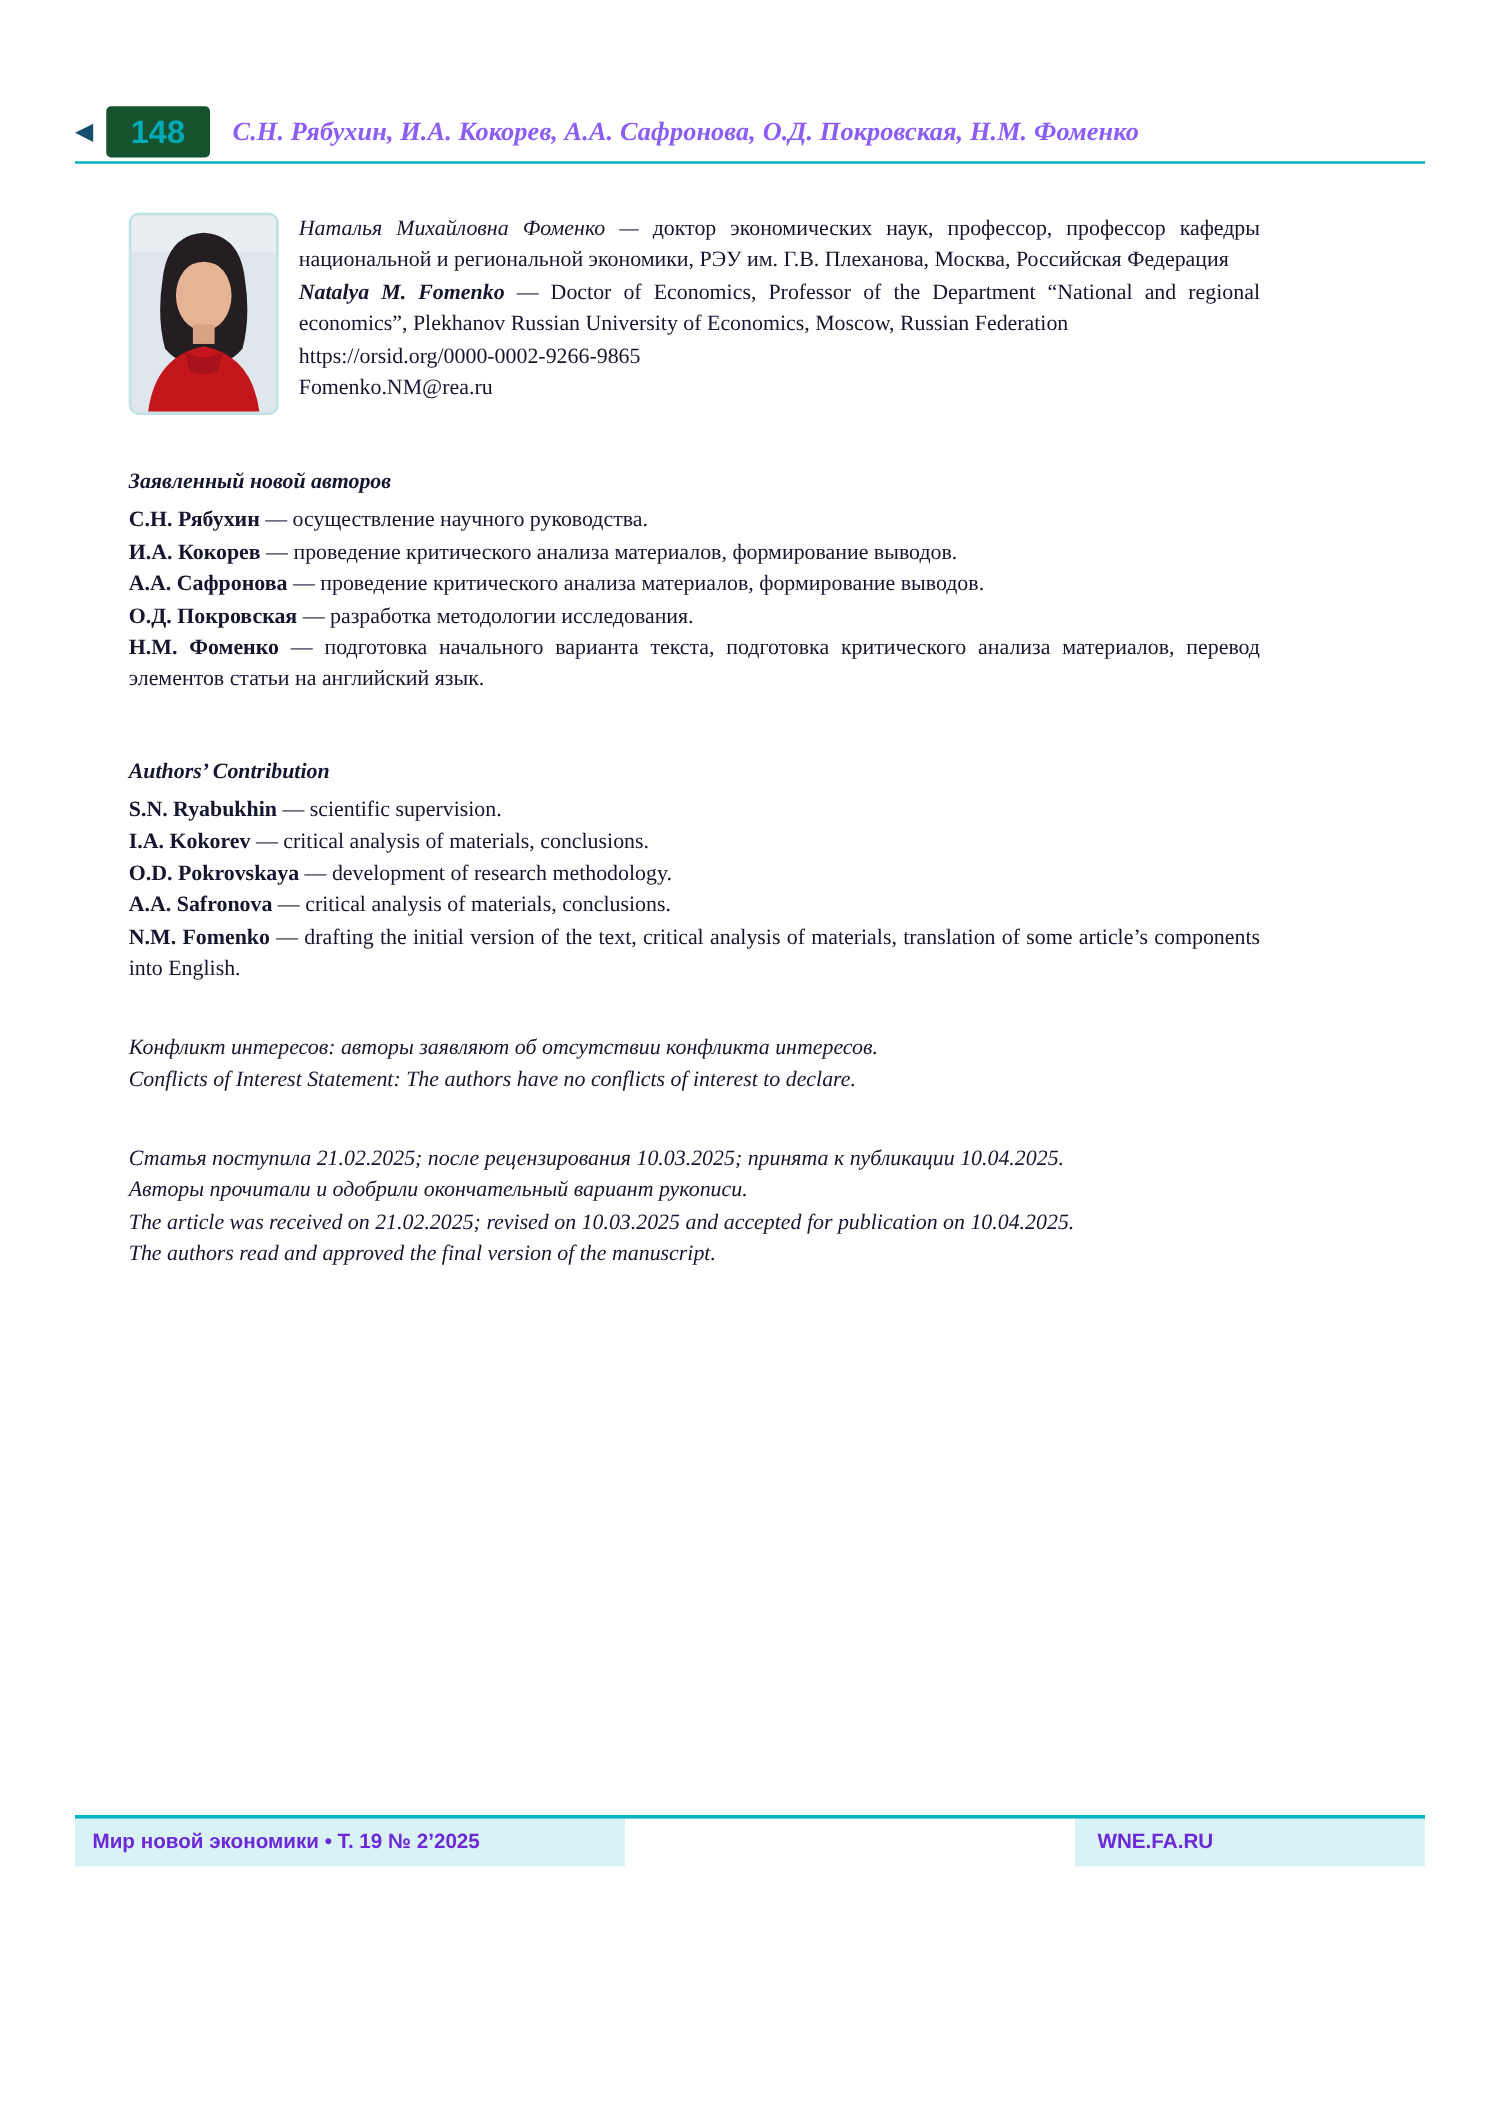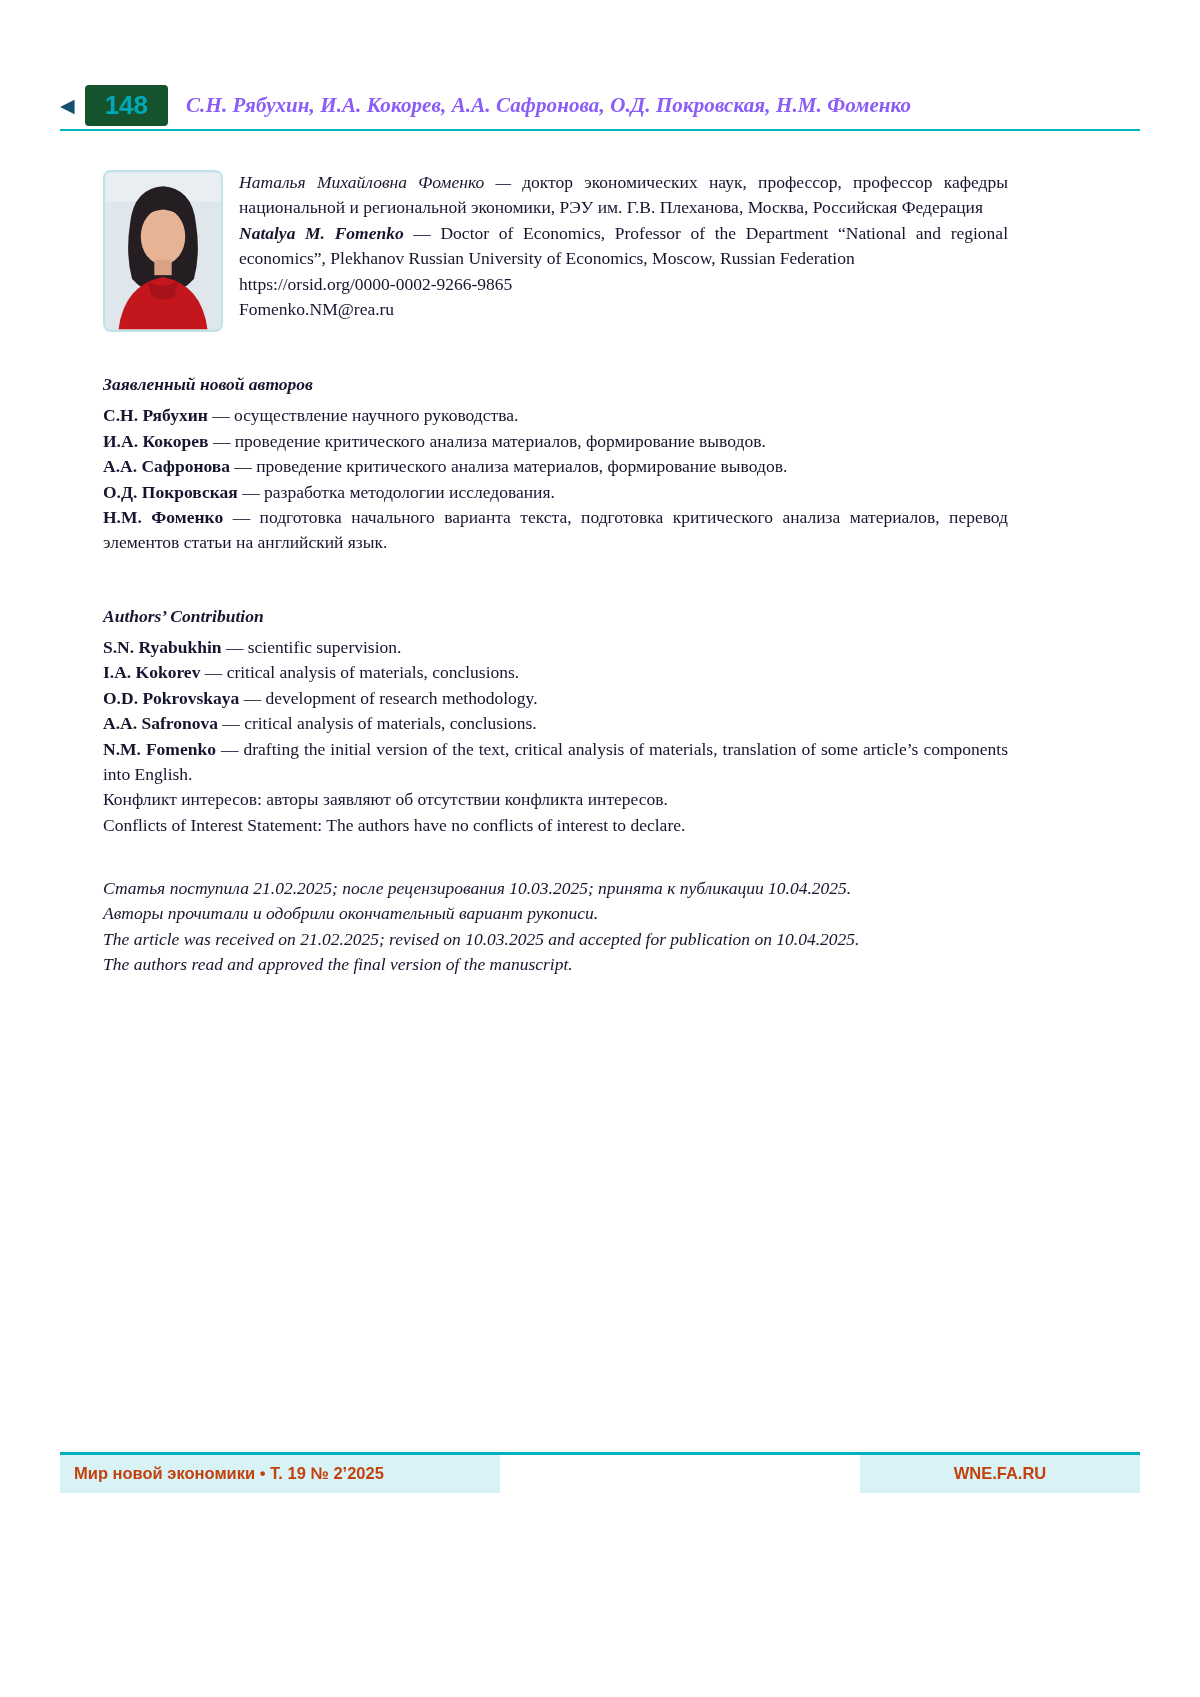--- a/index.html
+++ b/index.html
@@ -31,33 +31,33 @@
   .plain-link { color:inherit; text-decoration:none; }
 
   
   .section { margin-top:40px; }
   .section-heading { font-weight:bold; font-style:italic; margin-bottom:6px; }
   .contrib-line { text-align:justify; }
   .contrib-line .name { font-weight:bold; }
 
   .section-en { margin-top:48px; }
 
-  .conflict { }
+  .conflict { margin-top:38px; font-style:italic; }
   .conflict p { margin:0; }
 
   .dates { margin-top:38px; font-style:italic; }
   .dates p { margin:0; }
 
   
   .footer { position:absolute; left:60px; top:1452px; width:1080px; display:flex; align-items:stretch;
             border-top:3px solid #00b2c2; font-family:"Liberation Sans", sans-serif; font-weight:bold;
-            font-size:16.5px; color:#c2410c; }
+            font-size:16.5px; color:#6d28d9; }
   .footer-left  { background:#d9f2f5; padding:9px 14px 10px; flex:0 0 auto; min-width:440px; }
   .footer-spacer{ flex:1; background:#ffffff; }
-  .footer-right { background:#d9f2f5; padding:9px 18px 10px; flex:0 0 auto; min-width:280px; text-align:center; }
+  .footer-right { background:#d9f2f5; padding:9px 18px 10px; flex:0 0 auto; min-width:280px; text-align:left; }
 </style>
 </head>
 <body>
 
 <div class="page">
 
   <div class="runhead-row">
     <span class="back-arrow">◀</span>
     <span class="pagenum-badge">148</span>
     <span class="runhead">С.Н. Рябухин, И.А. Кокорев, А.А. Сафронова, О.Д. Покровская, Н.М. Фоменко</span>

